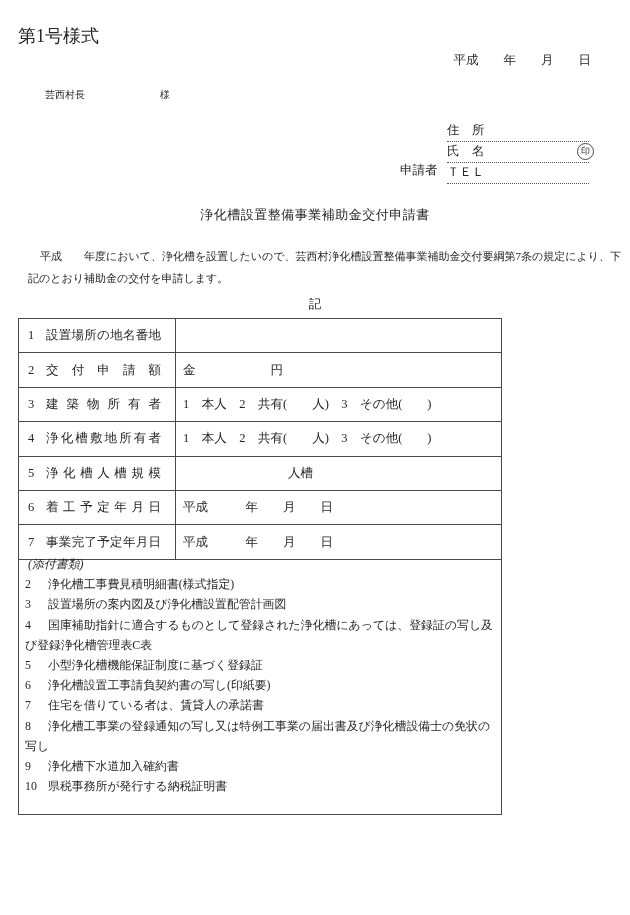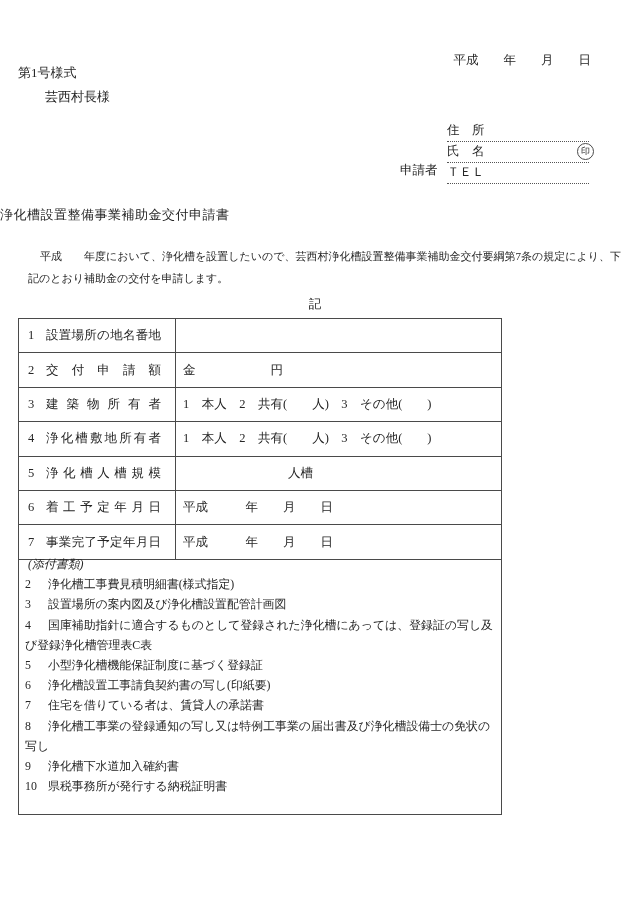--- a/index.html
+++ b/index.html
@@ -1,35 +1,35 @@
 <!DOCTYPE html>
 <html lang="ja"><head>
 <meta charset="utf-8">
 <style>
   html,body { margin:0; padding:0; background:#ffffff; }
   .page {
     position:relative; width:630px; height:915px; background:#ffffff;
     font-family:"Liberation Serif","DejaVu Serif",serif;
     color:#262626; overflow:hidden;
   }
-  .form-number { position:absolute; left:18px; top:24px; font-size:13px;margin-top:40px; }
+  .form-number { position:absolute; left:18px; top:24px; font-size:18px; }
   .date-line   { position:absolute; top:52px; right:39px; font-size:12.5px; }
-  .addressee   { position:absolute; left:45px; top:88px; font-size:13px; display:flex; }
+  .addressee   { position:absolute; left:45px; top:88px; font-size:10px; display:flex; gap:75px; }
 
   .applicant { position:absolute; left:400px; top:121px; display:flex; align-items:center; font-size:12.5px; }
   .applicant .role { width:47px;margin-top:36px; }
   .app-rows { width:142px; }
   .app-row  { position:relative; height:20px; line-height:19px; border-bottom:1px dotted #555; }
   .stamp {
     position:absolute; right:-5px; top:1px; width:15px; height:15px;
     border:1px solid #4a4a4a; border-radius:50%;
     font-size:9px; line-height:15px; text-align:center; background:#fff;
   }
 
-  .doc-title { position:absolute; top:206px; left:0; width:100%; font-size:13px; letter-spacing:0.5px; }
+  .doc-title { position:absolute; top:206px; left:0; width:100%; text-align:center; font-size:13px; letter-spacing:0.5px; }
   .body-par  { position:absolute; top:245px; left:28px; width:594px; font-size:11px; line-height:22px; text-indent:12px; }
   .ki        { position:absolute; top:296px; left:0; width:100%; text-align:center; font-size:12.5px; }
 
   table.main-table {
     position:absolute; top:318px; left:18px; width:484px;
     border-collapse:collapse; font-size:12.5px; table-layout:fixed;
   }
   .main-table td { border:1px solid #4a4a4a; height:33.4px; padding:0; vertical-align:middle; }
   td.lbl { width:156px; }
   .lbl-inner { display:flex; align-items:center; }

